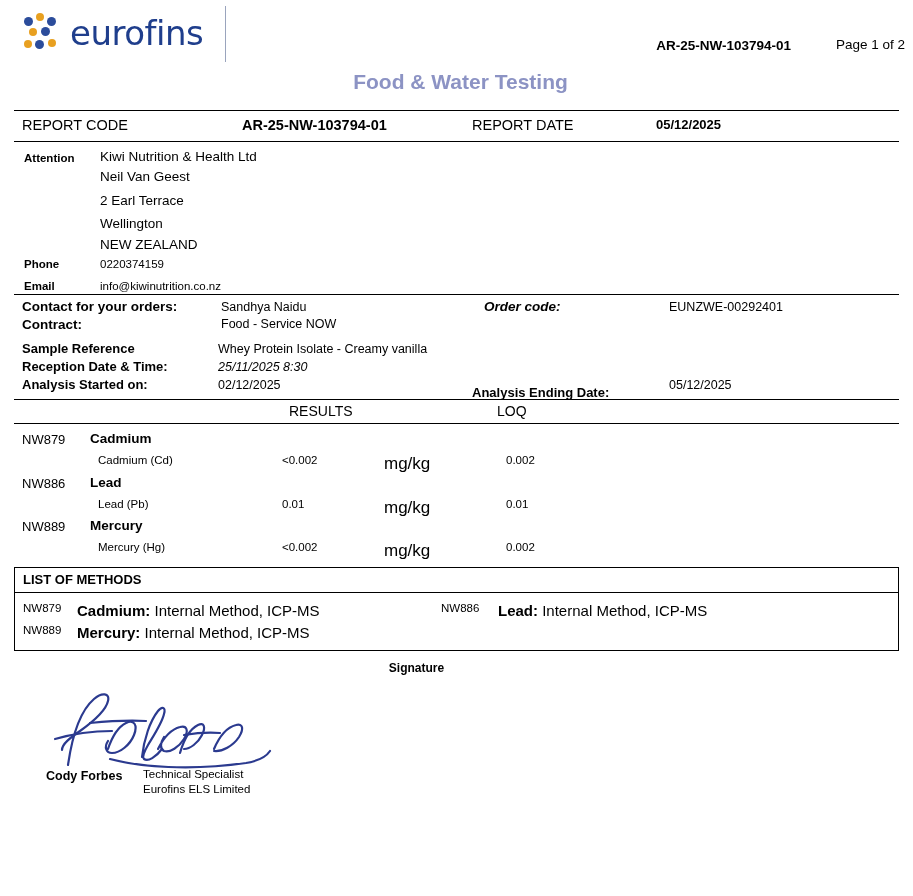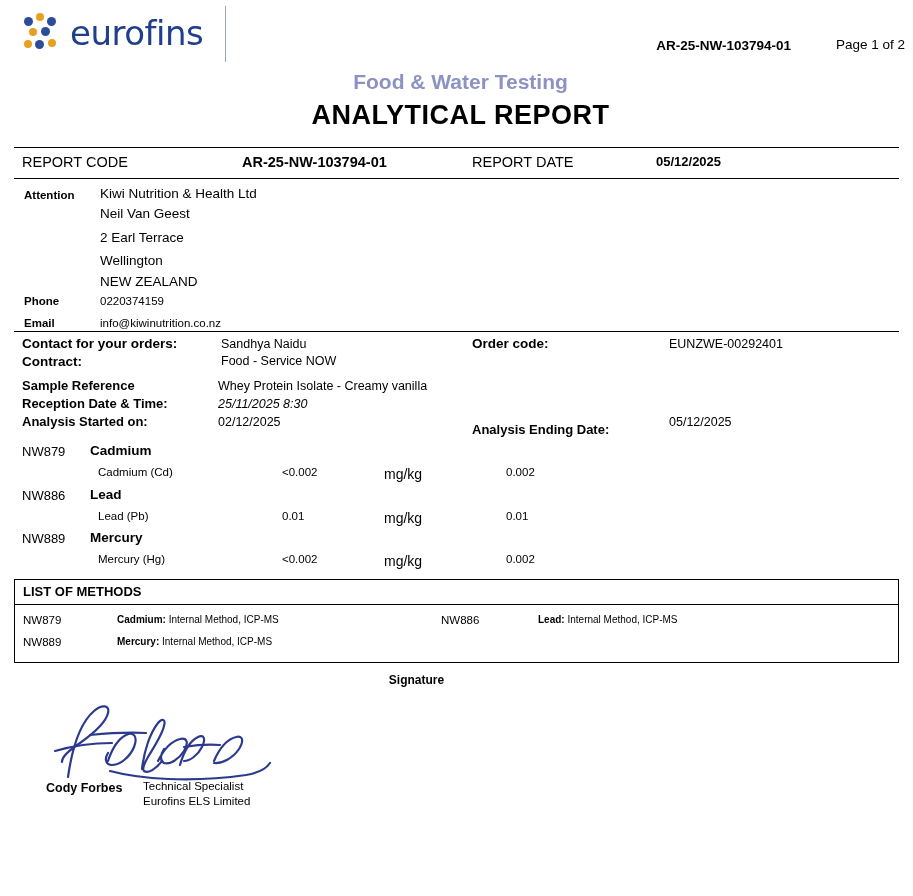--- a/index.html
+++ b/index.html
@@ -208,21 +208,21 @@
     font-size: 11.5px;
   }
   .an-res {
     position: absolute;
     left: 268px;
     font-size: 11.5px;
   }
   .an-unit {
     position: absolute;
     left: 370px;
-    font-size: 14px;
+    font-size: 17px;
   }
   .an-loq {
     position: absolute;
     left: 492px;
     font-size: 11.5px;
   }
 
   
   .methods {
     margin: 0 14px;
@@ -242,22 +242,21 @@
     left: 0; right: 0;
     top: 24px;
     border-top: 1.5px solid #000;
   }
   .m-code {
     position: absolute;
     font-size: 11.5px;
   }
   .m-text {
     position: absolute;
-    font-size: 10px;
-    margin-left: 40px;
+    font-size: 15px;
   }
   .m-text b { font-weight: bold; }
 
   
   .sig-label {
     text-align: center;
     font-size: 12px;
     font-weight: bold;
     margin-top: 10px;
     padding-right: 80px;
@@ -309,21 +308,20 @@
           <span class="d8"></span>
       </div>
       <div class="logo-text">eurofins</div>
     </div>
     <div class="logo-divider"></div>
     <div class="doc-code">AR-25-NW-103794-01</div>
     <div class="page-num">Page 1 of 2</div>
   </div>
 
   <div class="subtitle">Food &amp; Water Testing</div>
-  <div class="main-title">ANALYTICAL REPORT</div>
 
   <div class="rule" style="margin-top:16px;"></div>
 
   <div class="report-row">
     <span class="lbl-left">REPORT CODE</span>
     <span class="val-code">AR-25-NW-103794-01</span>
     <span class="lbl-date">REPORT DATE</span>
     <span class="val-date">05/12/2025</span>
   </div>
 
@@ -340,38 +338,42 @@
     <span class="attn-val small" style="top:116px;">0220374159</span>
     <span class="attn-lab" style="top:138px;">Email</span>
     <span class="attn-val small" style="top:138px;">info@kiwinutrition.co.nz</span>
   </div>
 
   <div class="rule thin"></div>
 
   <div class="contact-block">
     <span class="cb b" style="left:8px; top:4px;">Contact for your orders:</span>
     <span class="cb" style="left:207px; top:5px; font-size:12.5px;">Sandhya Naidu</span>
-    <span class="cb b" style="left:458px; top:4px;">Order code:</span>
+    <span class="cb b" style="left:470px; top:4px;font-style:italic;">Order code:</span>
     <span class="cb" style="left:655px; top:5px; font-size:12.5px;">EUNZWE-00292401</span>
     <span class="cb b" style="left:8px; top:22px;">Contract:</span>
     <span class="cb" style="left:207px; top:22px; font-size:12.5px;">Food - Service NOW</span>
   </div>
 
 
   <div class="sample-info">
     <span class="si b" style="left:8px; top:4px; font-size:13px;">Sample Reference</span>
     <span class="si" style="left:204px; top:5px;">Whey Protein Isolate - Creamy vanilla</span>
     <span class="si b" style="left:8px; top:22px; font-size:13px;">Reception Date &amp; Time:</span>
     <span class="si" style="left:204px; top:23px;font-style:italic;">25/11/2025    8:30</span>
     <span class="si b" style="left:8px; top:40px; font-size:13px;">Analysis Started on:</span>
     <span class="si" style="left:204px; top:41px;">02/12/2025</span>
     <span class="si b" style="left:458px; top:40px; font-size:13px;margin-top:8px;">Analysis Ending Date:</span>
     <span class="si" style="left:655px; top:41px;">05/12/2025</span>
   </div>
 
+  <div class="results-head">
+    <span class="rh-res">RESULTS</span>
+    <span class="rh-loq">LOQ</span>
+  </div>
 
   <div class="results-body">
 
     <span class="grp-code" style="top:8px;">NW879</span>
     <span class="grp-name" style="top:7px;">Cadmium</span>
     <span class="an-name" style="top:30px;">Cadmium (Cd)</span>
     <span class="an-res" style="top:30px;">&lt;0.002</span>
     <span class="an-unit" style="top:30px;">mg/kg</span>
     <span class="an-loq" style="top:30px;">0.002</span>
 

